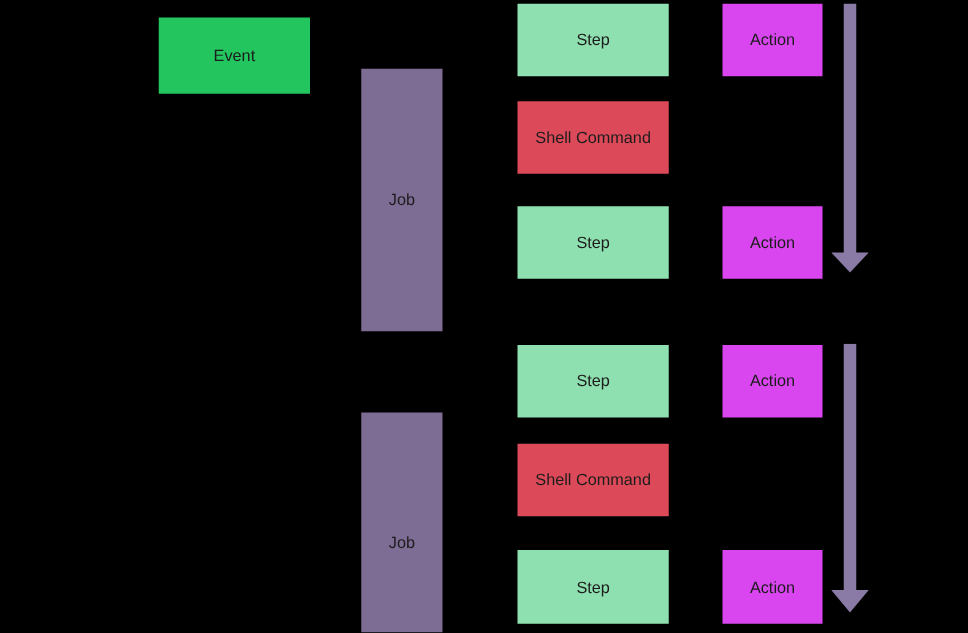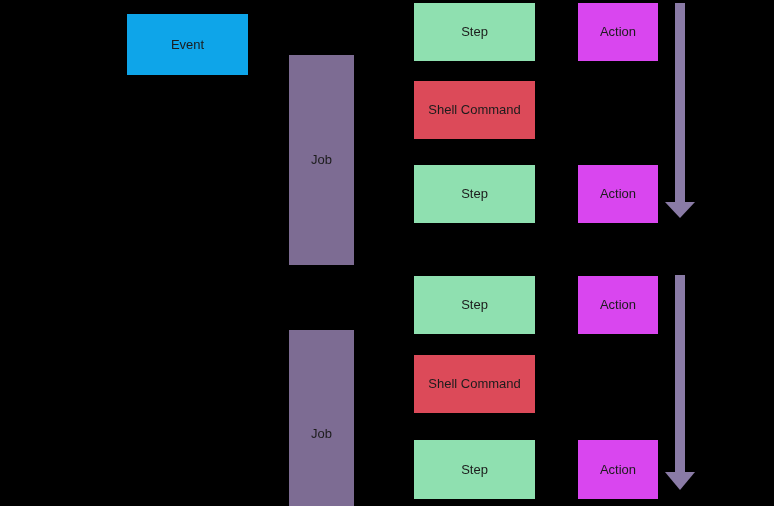--- a/index.html
+++ b/index.html
@@ -18,21 +18,21 @@
   .node {
     position: absolute;
     display: flex;
     align-items: center;
     justify-content: center;
     text-align: center;
     font-size: 13px;
     color: #1c1c1c;
     line-height: 1.2;
   }
-  .event-node  { left: 127px; top: 14px;  width: 121px; height: 61px;  background: #0ea5e9; }
+  .event-node  { left: 127px; top: 14px;  width: 121px; height: 61px;  background: #22c55e; }
   .job-node    { width: 65px;  height: 210px; background: #7d6c93; left: 289px; margin-top: 40px; }
   .job-1       { top: 15px; }
   .job-2       { top: 290px; height: 208px; }
   .step-node   { left: 414px; width: 121px; height: 58px; background: #8fe0b0; }
   .shell-node  { left: 414px; width: 121px; height: 58px; background: #dc4a59; }
   .action-node { left: 578px; width: 80px;  height: 58px; background: #d946ef; }
   .row-1 { top: 3px; }
   .row-2 { top: 81px; }
   .row-3 { top: 165px; }
   .row-4 { top: 276px; }

